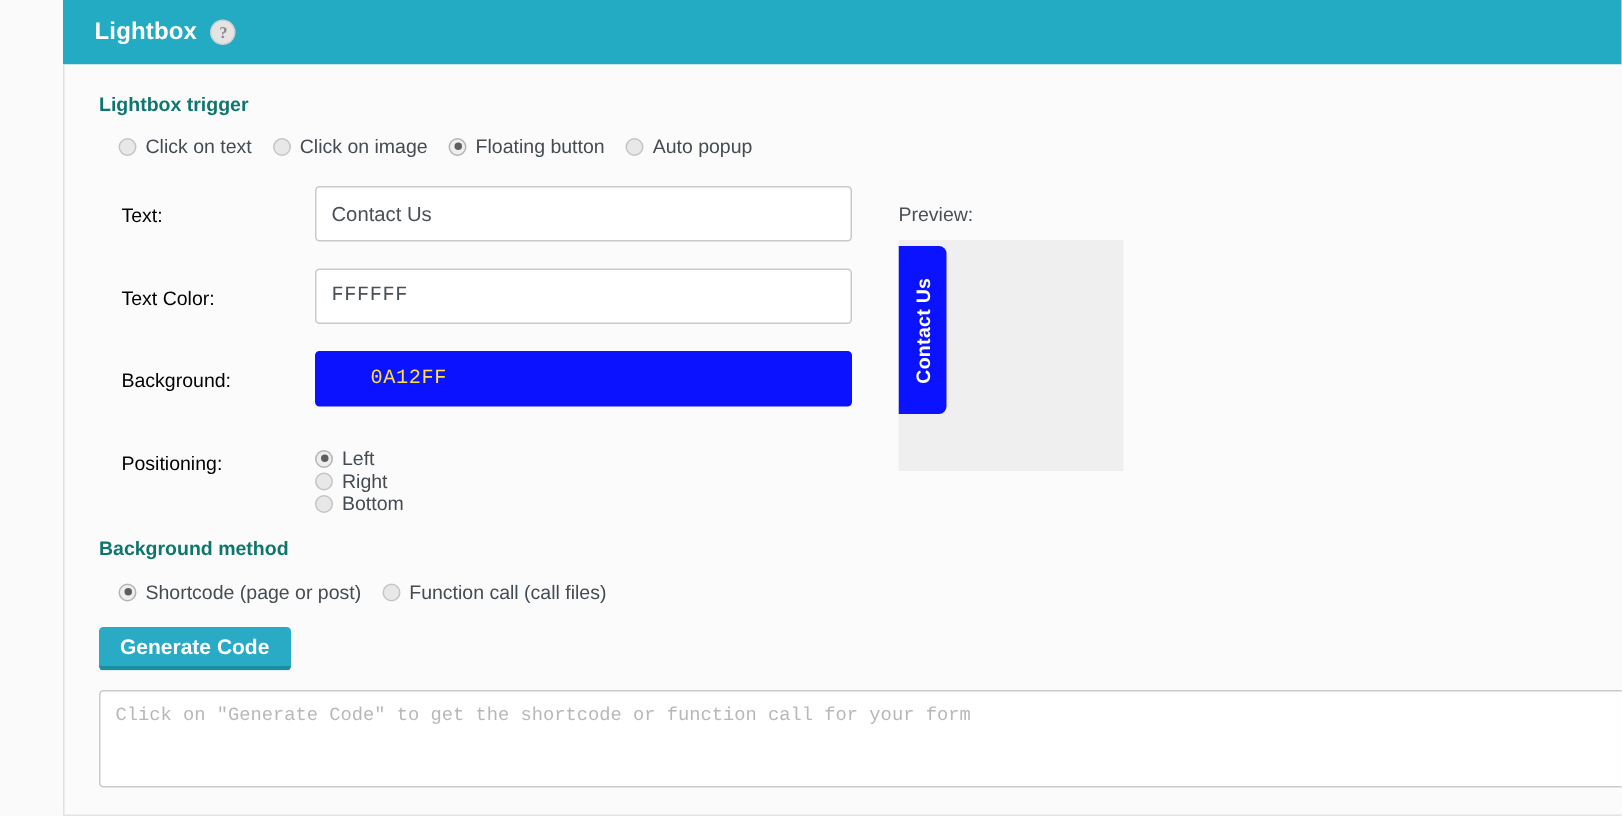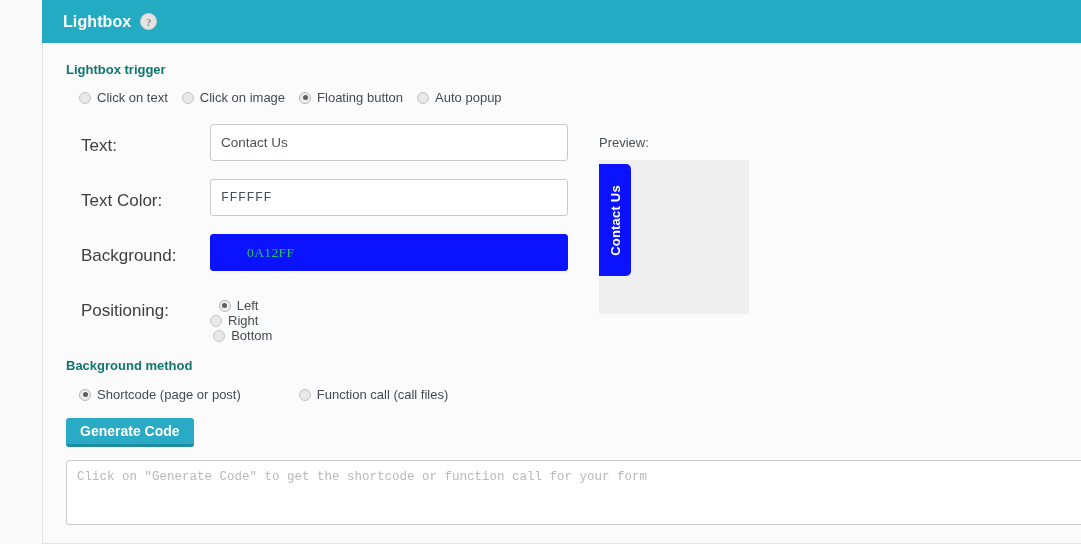--- a/index.html
+++ b/index.html
@@ -79,24 +79,24 @@
     font-weight: bold;
     color: #0f766e;
   }
   #heading-trigger { left: 23px; top: 19px; }
   #heading-publish { left: 23px; top: 315px; }
 
   
   .radio-row {
     position: absolute;
     display: flex;
-    align-items: flex-end;
+    align-items: flex-start;
   }
   #trigger-radios { left: 36px; top: 47px; }
-  #publish-radios { left: 36px; top: 344px; gap: 44px; }
+  #publish-radios { left: 36px; top: 344px; }
   #position-radios { left: 167px; top: 255px; flex-direction: column; }
 
   .radio-item {
     display: flex;
     align-items: center;
     margin-right: 14px;
   }
   .radio-item:last-child { margin-right: 0; }
 
   .radio-dot {
@@ -128,22 +128,22 @@
   .radio-label {
     margin-left: 6px;
     font-size: 13px;
     color: #454b52;
     white-space: nowrap;
   }
 
   
   .field-label {
     position: absolute;
-    font-size: 17px;
-    color: #404040;
+    font-size: 13px;
+    color: #000000;
     white-space: nowrap;
   }
   #label-text { left: 38px; top: 93px; }
   #label-textcolor { left: 38px; top: 148px; }
   #label-background { left: 38px; top: 203px; }
   #label-positioning { left: 38px; top: 258px; }
 
   .field-input {
     position: absolute;
     left: 167px;
@@ -163,22 +163,22 @@
   #input-textcolor {
     top: 136px;
     font-family: "Liberation Mono", monospace;
     font-size: 13.5px;
     letter-spacing: 0.4px;
   }
   #input-background {
     top: 191px;
     background: #0A12FF;
     border-color: #0A12FF;
-    color: #22c55e;
-    font-family: Liberation Serif, serif;
+    color: #fde047;
+    font-family: Liberation Mono, monospace;
     font-size: 13.5px;
     letter-spacing: 0.4px;
     padding-left: 36px;
   }
 
   
   #preview-label {
     position: absolute;
     left: 556px;
     top: 92px;

